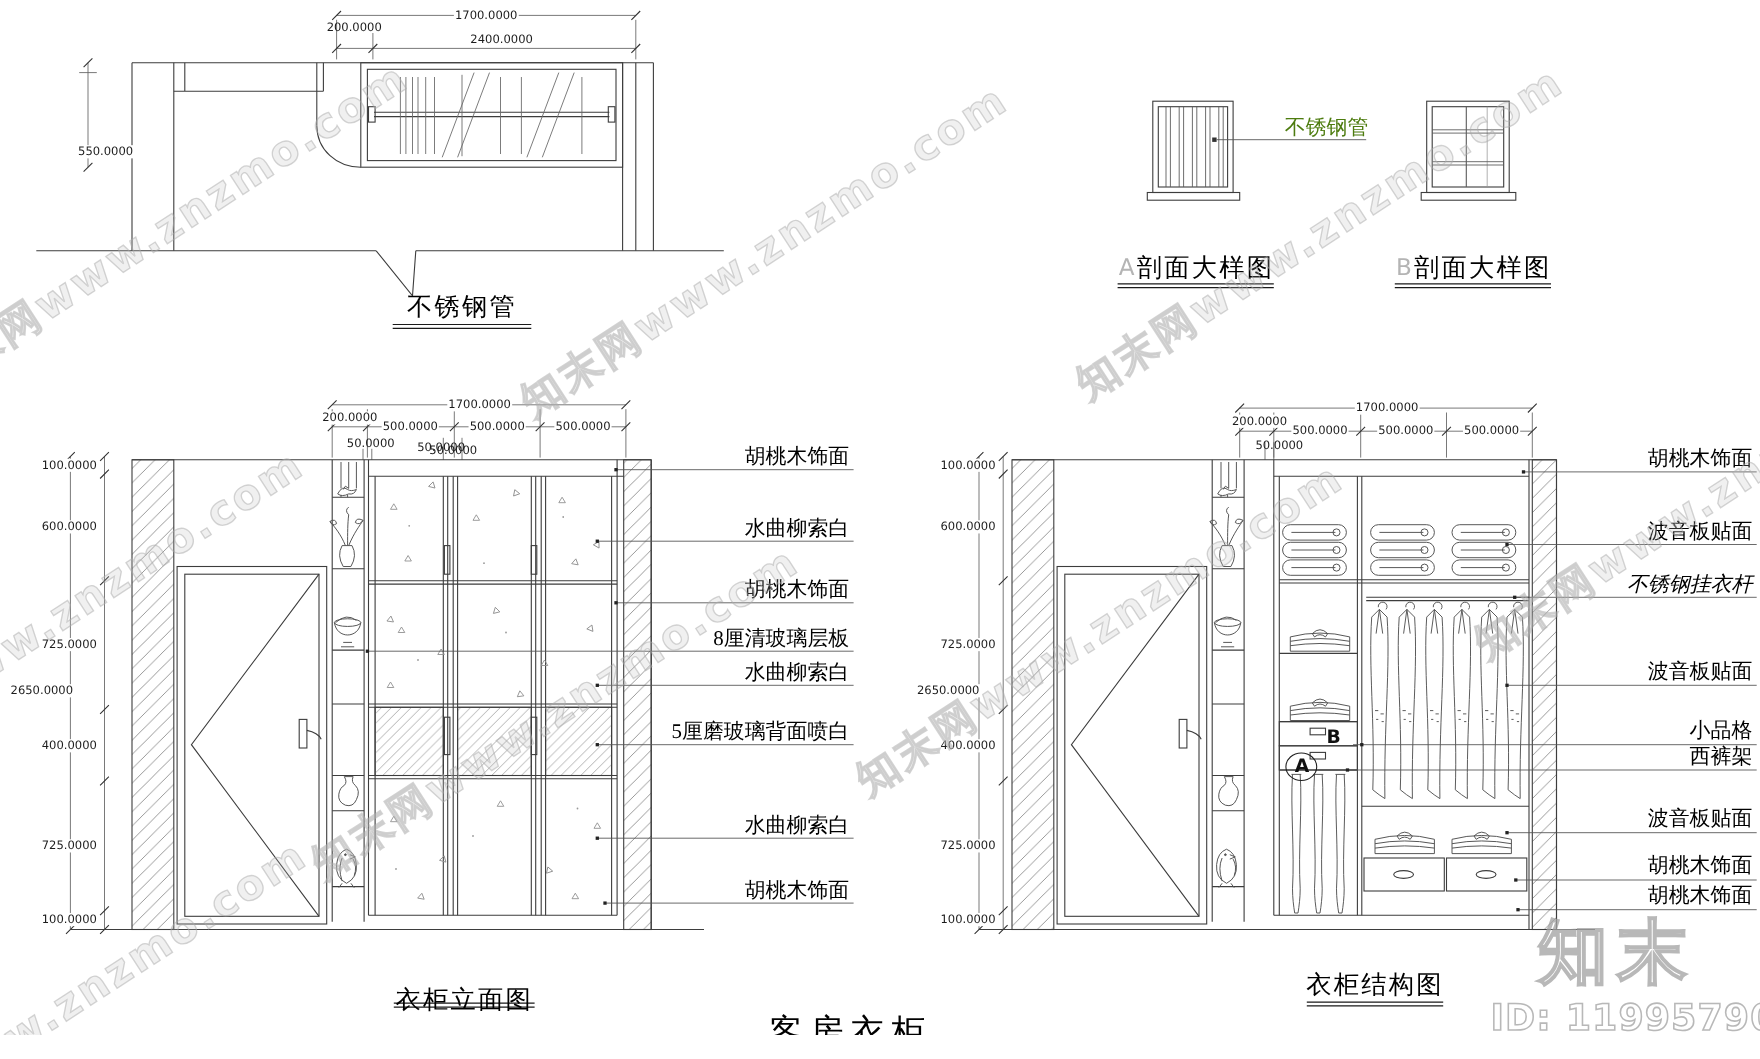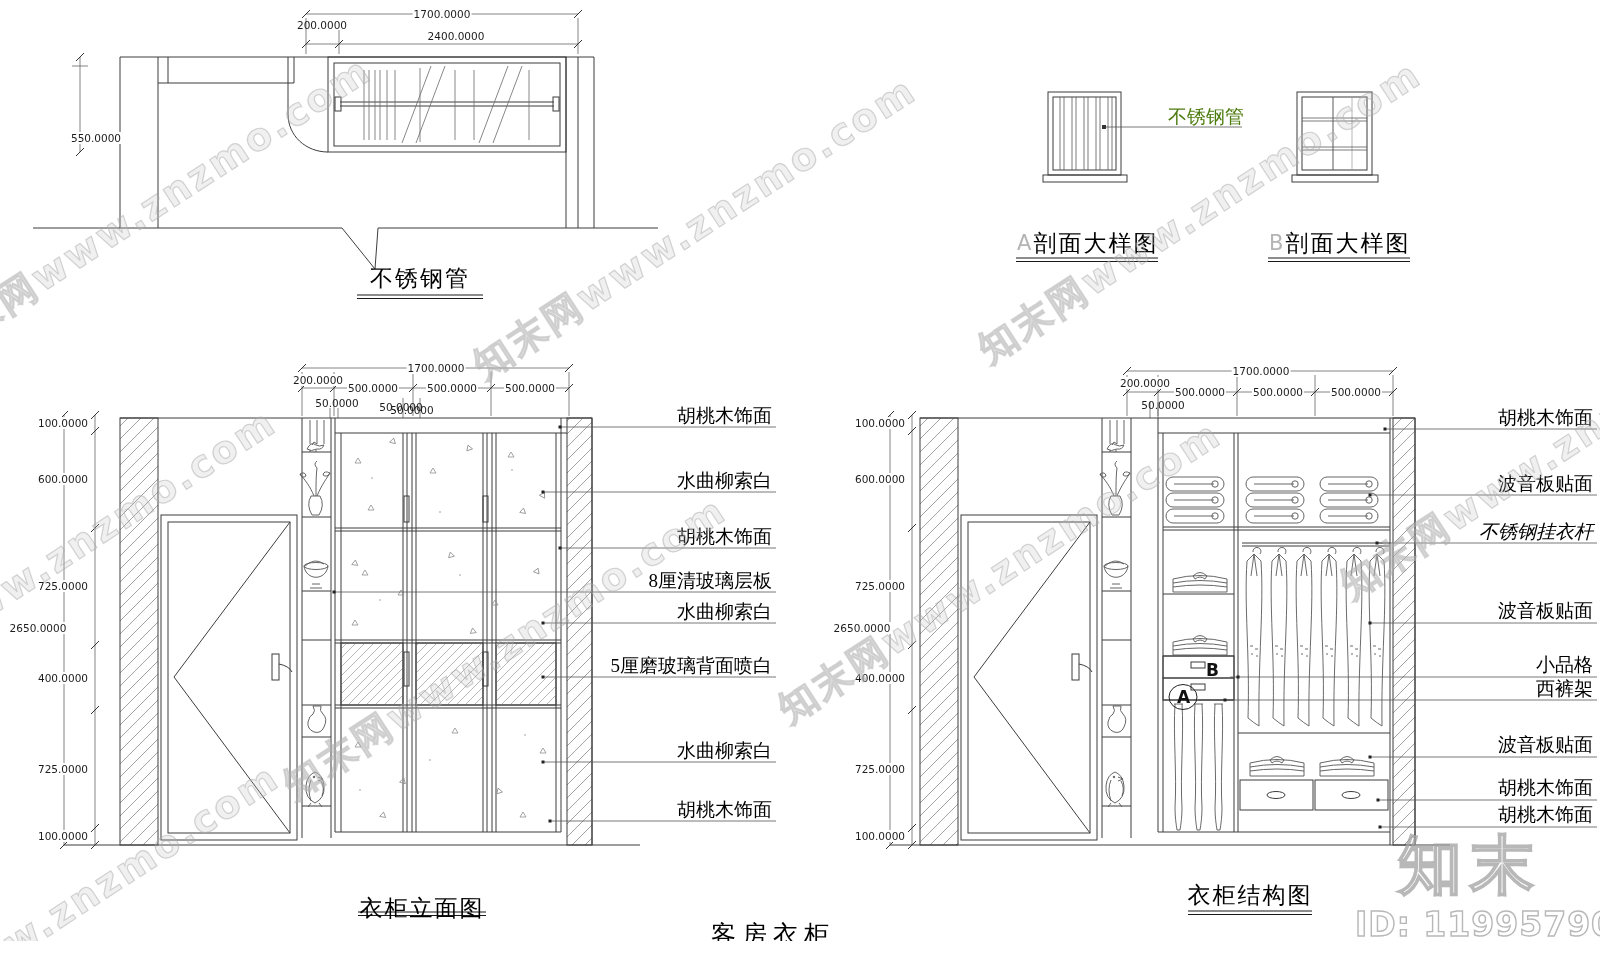--- a/index.html
+++ b/index.html
@@ -7,21 +7,21 @@
           font-family:"Liberation Sans",sans-serif;}
   #linework{position:absolute;left:0;top:0;z-index:1;}
   .abs{position:absolute;z-index:2;}
   .dim{font:10.5px/1.15 "DejaVu Sans",sans-serif;color:#1c1c1c;background:#fff;padding:0 1px;
        white-space:nowrap;transform:translate(-50%,-50%);}
   .dim-plain{background:transparent;}
   .lbl{font:19px/1.05 "Liberation Serif",serif;color:#000;white-space:nowrap;text-align:right;}
   .seclbl{font:19px/1.05 "Liberation Serif",serif;color:#4d7c0f;white-space:nowrap;}
   .ttl{font:23px/1.1 "Liberation Serif",serif;color:#000;letter-spacing:2px;white-space:nowrap;
        transform:translateX(-50%);}
-  .ttl-big{font-size:25px;letter-spacing:6px;}
+  .ttl-big{font-size:31px;letter-spacing:6px;}
   .gray-letter{color:#b4b4b4;font:21px/1 "DejaVu Sans",sans-serif;}
   .marker{font:bold 17px/1 "DejaVu Sans",sans-serif;color:#111;}
   .wm{position:absolute;z-index:3;font:bold 38px "DejaVu Sans",sans-serif;letter-spacing:3px;
       color:rgba(186,186,186,0.22);-webkit-text-stroke:1.2px rgba(172,172,172,0.5);
       transform:translate(-50%,-50%) rotate(-33deg);white-space:nowrap;pointer-events:none;}
   .wm-logo{position:absolute;z-index:3;font:bold 64px "DejaVu Sans",sans-serif;letter-spacing:8px;
       color:rgba(255,255,255,0.1);-webkit-text-stroke:1.6px rgba(160,160,160,0.75);
       white-space:nowrap;pointer-events:none;}
   .wm-id{position:absolute;z-index:3;font:bold 33px "DejaVu Sans",sans-serif;letter-spacing:1px;
       color:rgba(255,255,255,0.1);-webkit-text-stroke:1.4px rgba(160,160,160,0.75);

